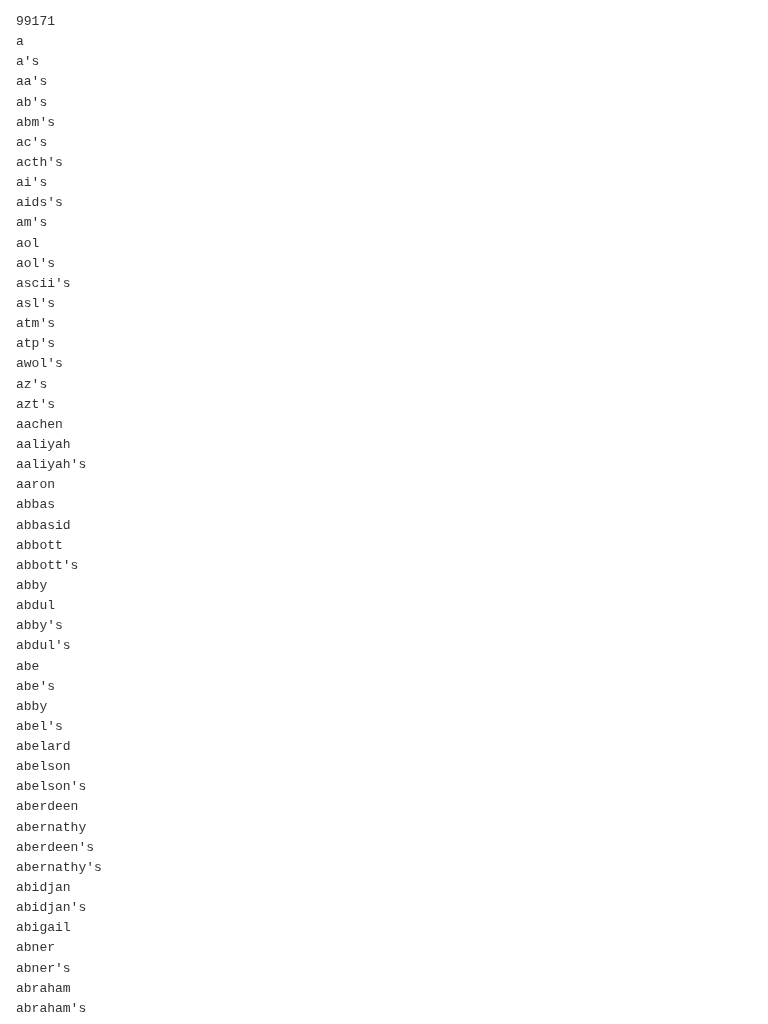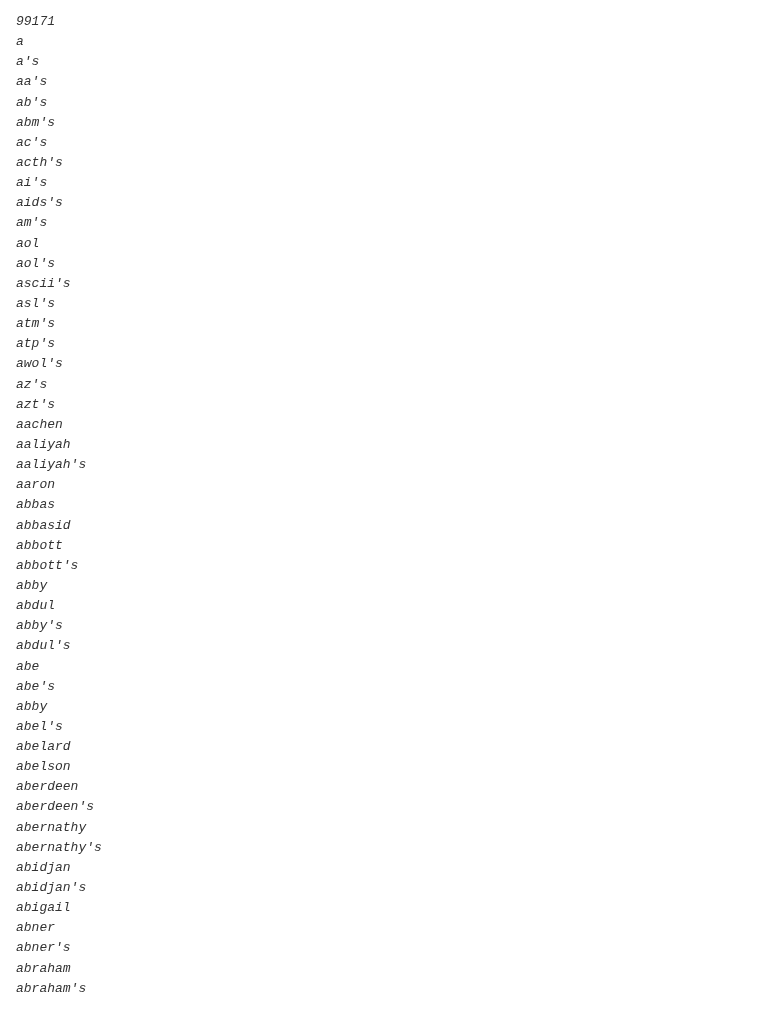--- a/index.html
+++ b/index.html
@@ -15,21 +15,20 @@
       padding: 12px 16px;
       width: 768px;
       min-height: 1024px;
     }
     .word-list {
       line-height: 1.55;
     }
     .word-item {
       display: block;
       white-space: pre;
-      font-style: italic;
     }
   </style>
 </head>
 <body>
 
 <div class="word-list">
 <span class="word-item">99171</span>
     <span class="word-item">a</span>
     <span class="word-item">a's</span>
     <span class="word-item">aa's</span>
@@ -60,23 +59,24 @@
     <span class="word-item">abby</span>
     <span class="word-item">abdul</span>
     <span class="word-item">abby's</span>
     <span class="word-item">abdul's</span>
     <span class="word-item">abe</span>
     <span class="word-item">abe's</span>
     <span class="word-item">abby</span>
     <span class="word-item">abel's</span>
     <span class="word-item">abelard</span>
     <span class="word-item">abelson</span>
+    <span class="word-item">abelson's</span>
     <span class="word-item">aberdeen</span>
+    <span class="word-item">abernathy</span>
     <span class="word-item">aberdeen's</span>
-    <span class="word-item">abernathy</span>
     <span class="word-item">abernathy's</span>
     <span class="word-item">abidjan</span>
     <span class="word-item">abidjan's</span>
     <span class="word-item">abigail</span>
     <span class="word-item">abner</span>
     <span class="word-item">abner's</span>
     <span class="word-item">abraham</span>
     <span class="word-item">abraham's</span>
   </div>
 

